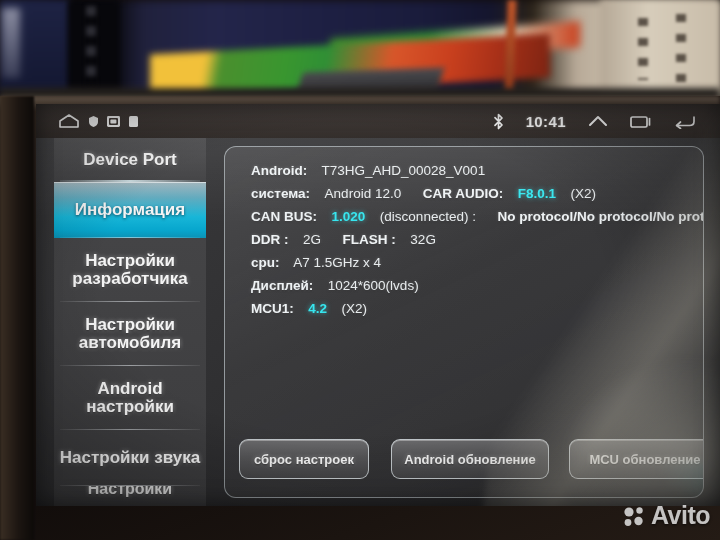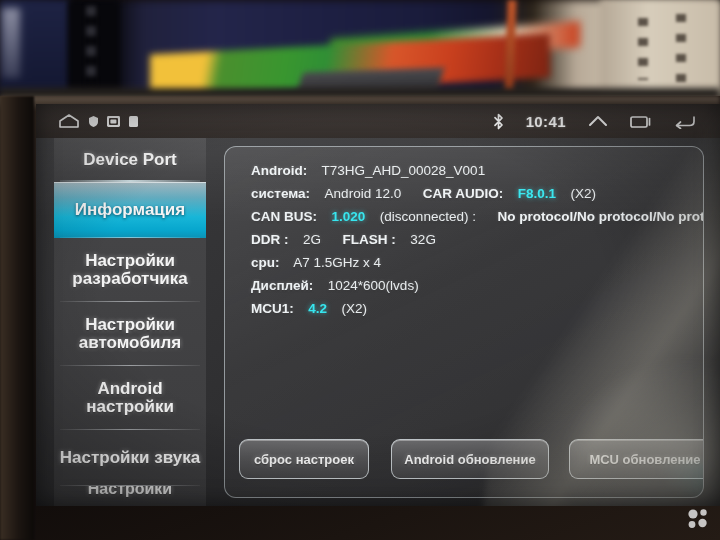--- a/index.html
+++ b/index.html
@@ -424,13 +424,14 @@
 
 <div class="avito">
   <span class="ico">
     <svg width="24" height="24" viewBox="0 0 24 24">
       <circle cx="7" cy="8" r="4.6" fill="#eaeaea"></circle>
       <circle cx="17.5" cy="6.5" r="3.2" fill="#eaeaea"></circle>
       <circle cx="6" cy="18.5" r="3.4" fill="#eaeaea"></circle>
       <circle cx="16.5" cy="17" r="4.2" fill="#eaeaea"></circle>
     </svg>
   </span>
+  <span class="avito-txt">Avito</span>
 </div>
 
 </body></html>

